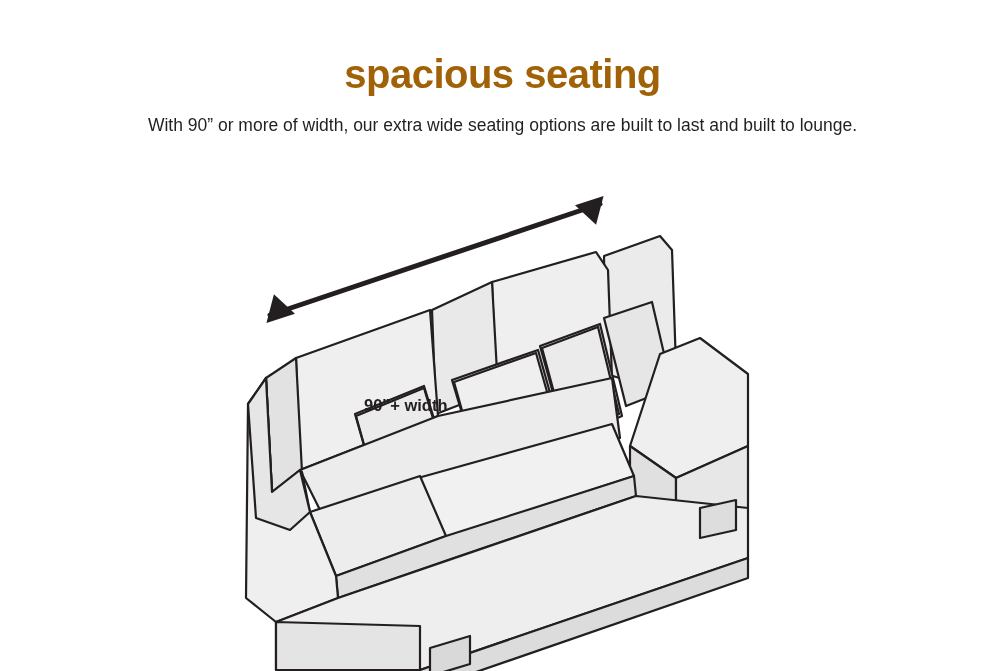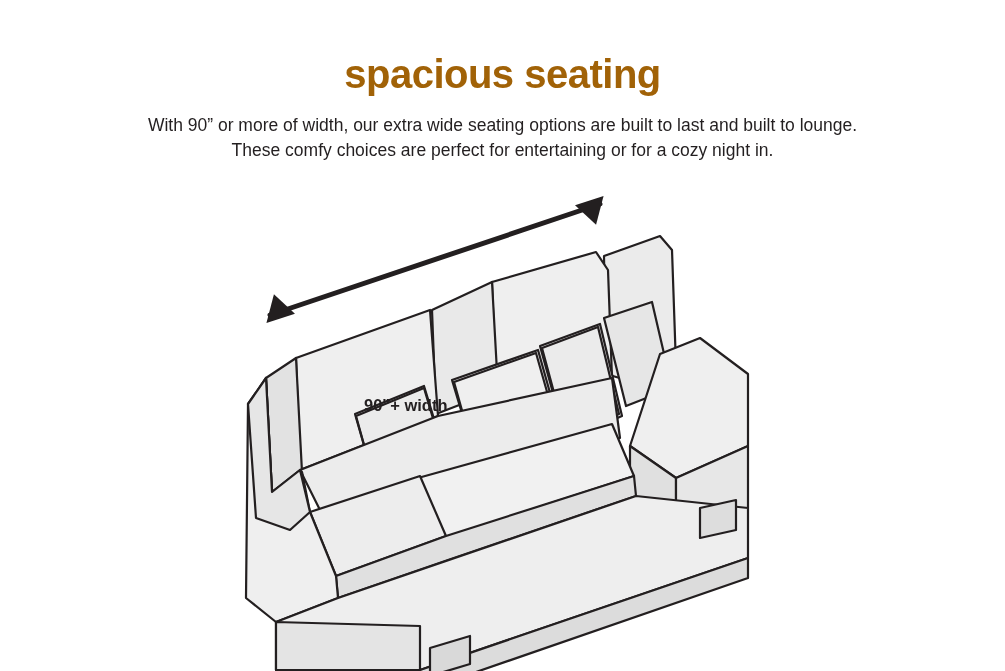--- a/index.html
+++ b/index.html
@@ -66,21 +66,20 @@
 </style>
 </head>
 <body>
 
 <div class="page">
 
   <div class="headline">spacious seating</div>
 
   <div class="subcopy">
     <span class="line">With 90” or more of width, our extra wide seating options are built to last and built to lounge.</span>
-    <span class="line">These comfy choices are perfect for entertaining or for a cozy night in.</span>
   </div>
 
   <div class="illustration">
     <svg width="1005" height="493" viewBox="0 0 1005 493" xmlns="http://www.w3.org/2000/svg">
 
       <g stroke="#231f20" stroke-width="5" fill="none" stroke-linecap="round">
         <line x1="270" y1="137" x2="600" y2="26"></line>
       </g>
       <polygon points="608,22 578,22 592,47" fill="#231f20" transform="rotate(-18 593 34)"></polygon>
       <polygon points="262,141 292,141 278,116" fill="#231f20" transform="rotate(-18 277 129)"></polygon>

